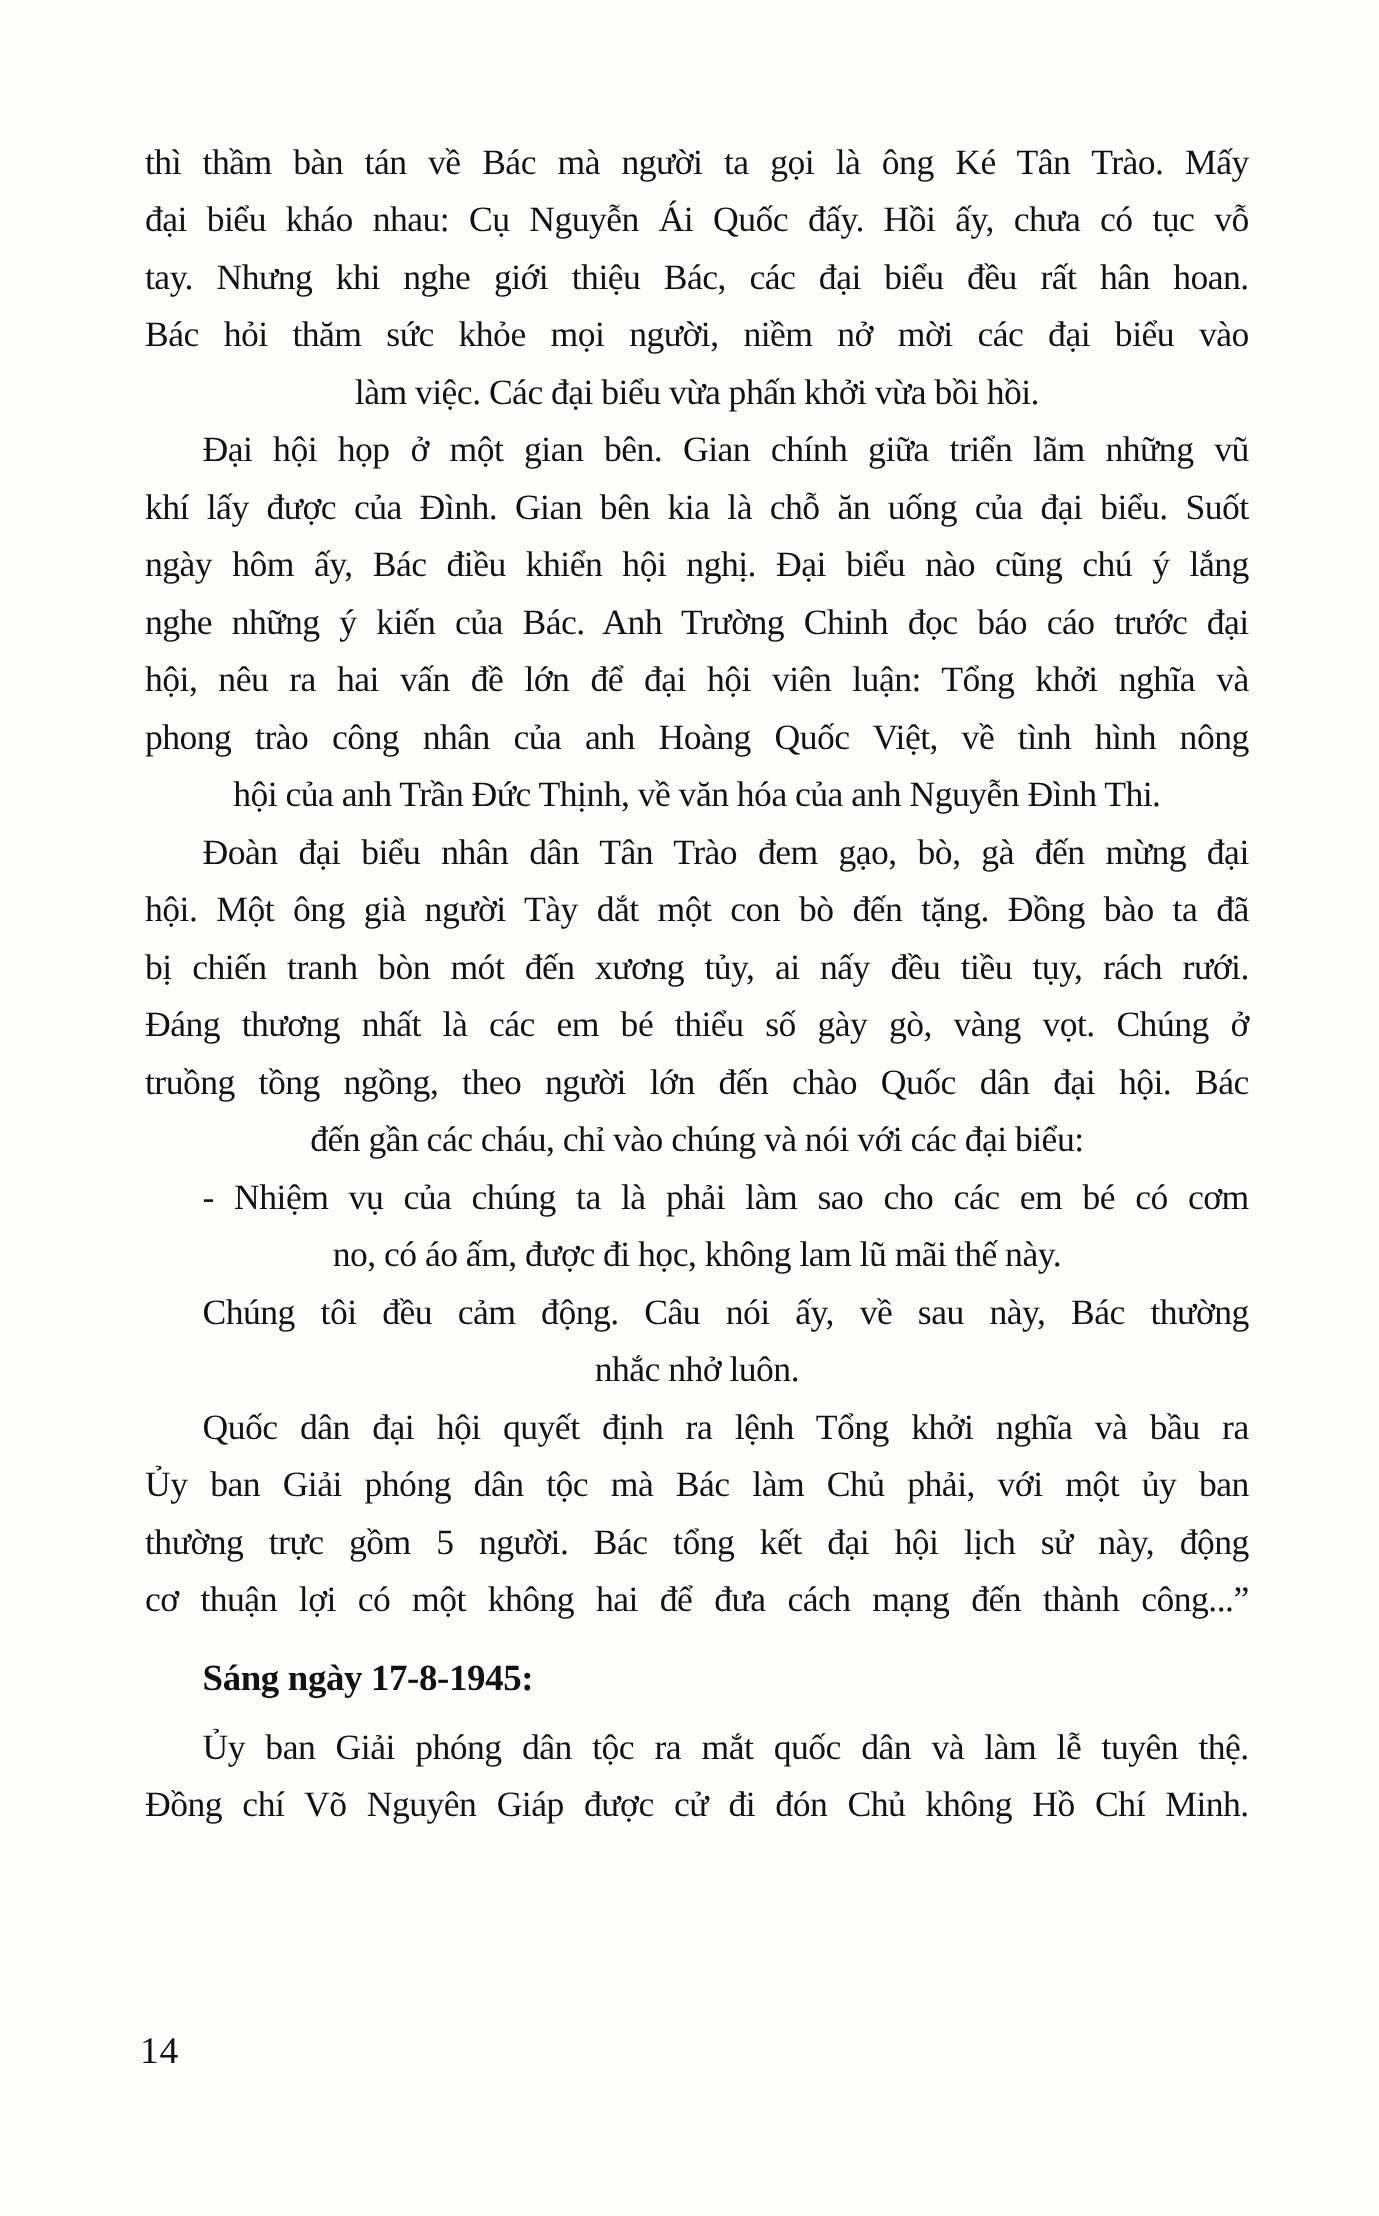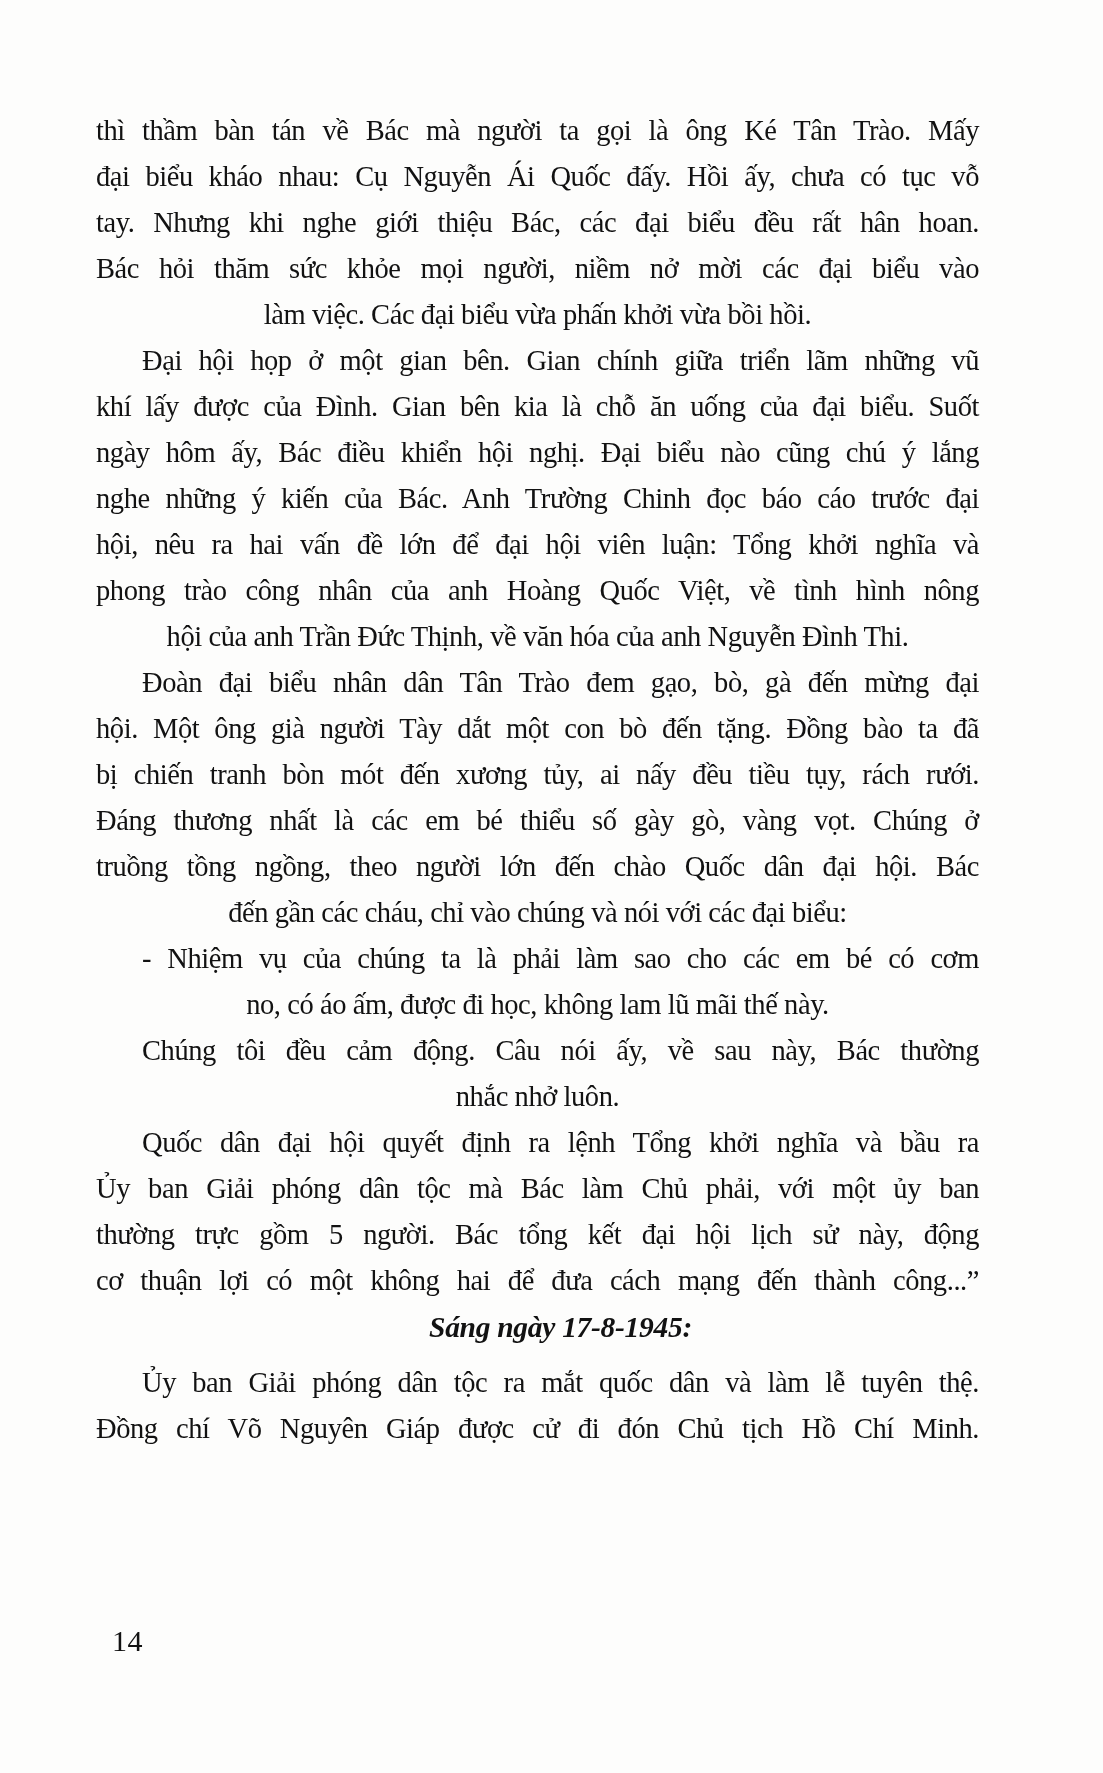--- a/index.html
+++ b/index.html
@@ -15,21 +15,21 @@
     color: #121212;
     overflow: hidden;
   }
   .scan-page {
     position: absolute;
     inset: 0;
     background: #fdfdfc;
   }
   .page-body {
     position: absolute;
-    left: 96px;
+    left: 116px;
     top: 108px;
     width: 883px;
   }
   .line {
     font-size: 28.5px;
     line-height: 46px;
     letter-spacing: -0.015em;
     white-space: normal;
     text-align: center;
   }
@@ -37,25 +37,23 @@
     text-align: justify;
     text-align-last: justify;
   }
   .line.indent {
     text-indent: 46px;
   }
   .heading {
     font-size: 29.5px;
     line-height: 46px;
     font-weight: bold;
-    font-style: italic;
-    margin: 0 0 10px 0;
+    margin: 16px 0 10px 0;
     text-indent: 46px;
     letter-spacing: -0.01em;
-    text-align: center;
   }
   .page-number {
     position: absolute;
     left: 112px;
     top: 1618px;
     font-size: 30px;
     line-height: 46px;
     letter-spacing: 0.02em;
   }
 </style>
@@ -85,16 +83,16 @@
       <div class="line j indent">- Nhiệm vụ của chúng ta là phải làm sao cho các em bé có cơm</div>
       <div class="line">no, có áo ấm, được đi học, không lam lũ mãi thế này.</div>
       <div class="line j indent">Chúng tôi đều cảm động. Câu nói ấy, về sau này, Bác thường</div>
       <div class="line">nhắc nhở luôn.</div>
       <div class="line j indent">Quốc dân đại hội quyết định ra lệnh Tổng khởi nghĩa và bầu ra</div>
       <div class="line j">Ủy ban Giải phóng dân tộc mà Bác làm Chủ phải, với một ủy ban</div>
       <div class="line j">thường trực gồm 5 người. Bác tổng kết đại hội lịch sử này, động</div>
       <div class="line j">cơ thuận lợi có một không hai để đưa cách mạng đến thành công...”</div>
       <div class="heading">Sáng ngày 17-8-1945:</div>
       <div class="line j indent">Ủy ban Giải phóng dân tộc ra mắt quốc dân và làm lễ tuyên thệ.</div>
-      <div class="line j">Đồng chí Võ Nguyên Giáp được cử đi đón Chủ tịch Hồ Chí Minh.</div>
+      <div class="line j">Đồng chí Võ Nguyên Giáp được cử đi đón Chủ không Hồ Chí Minh.</div>
     </div>
   <div class="page-number">14</div>
 </div>
 
 </body></html>

